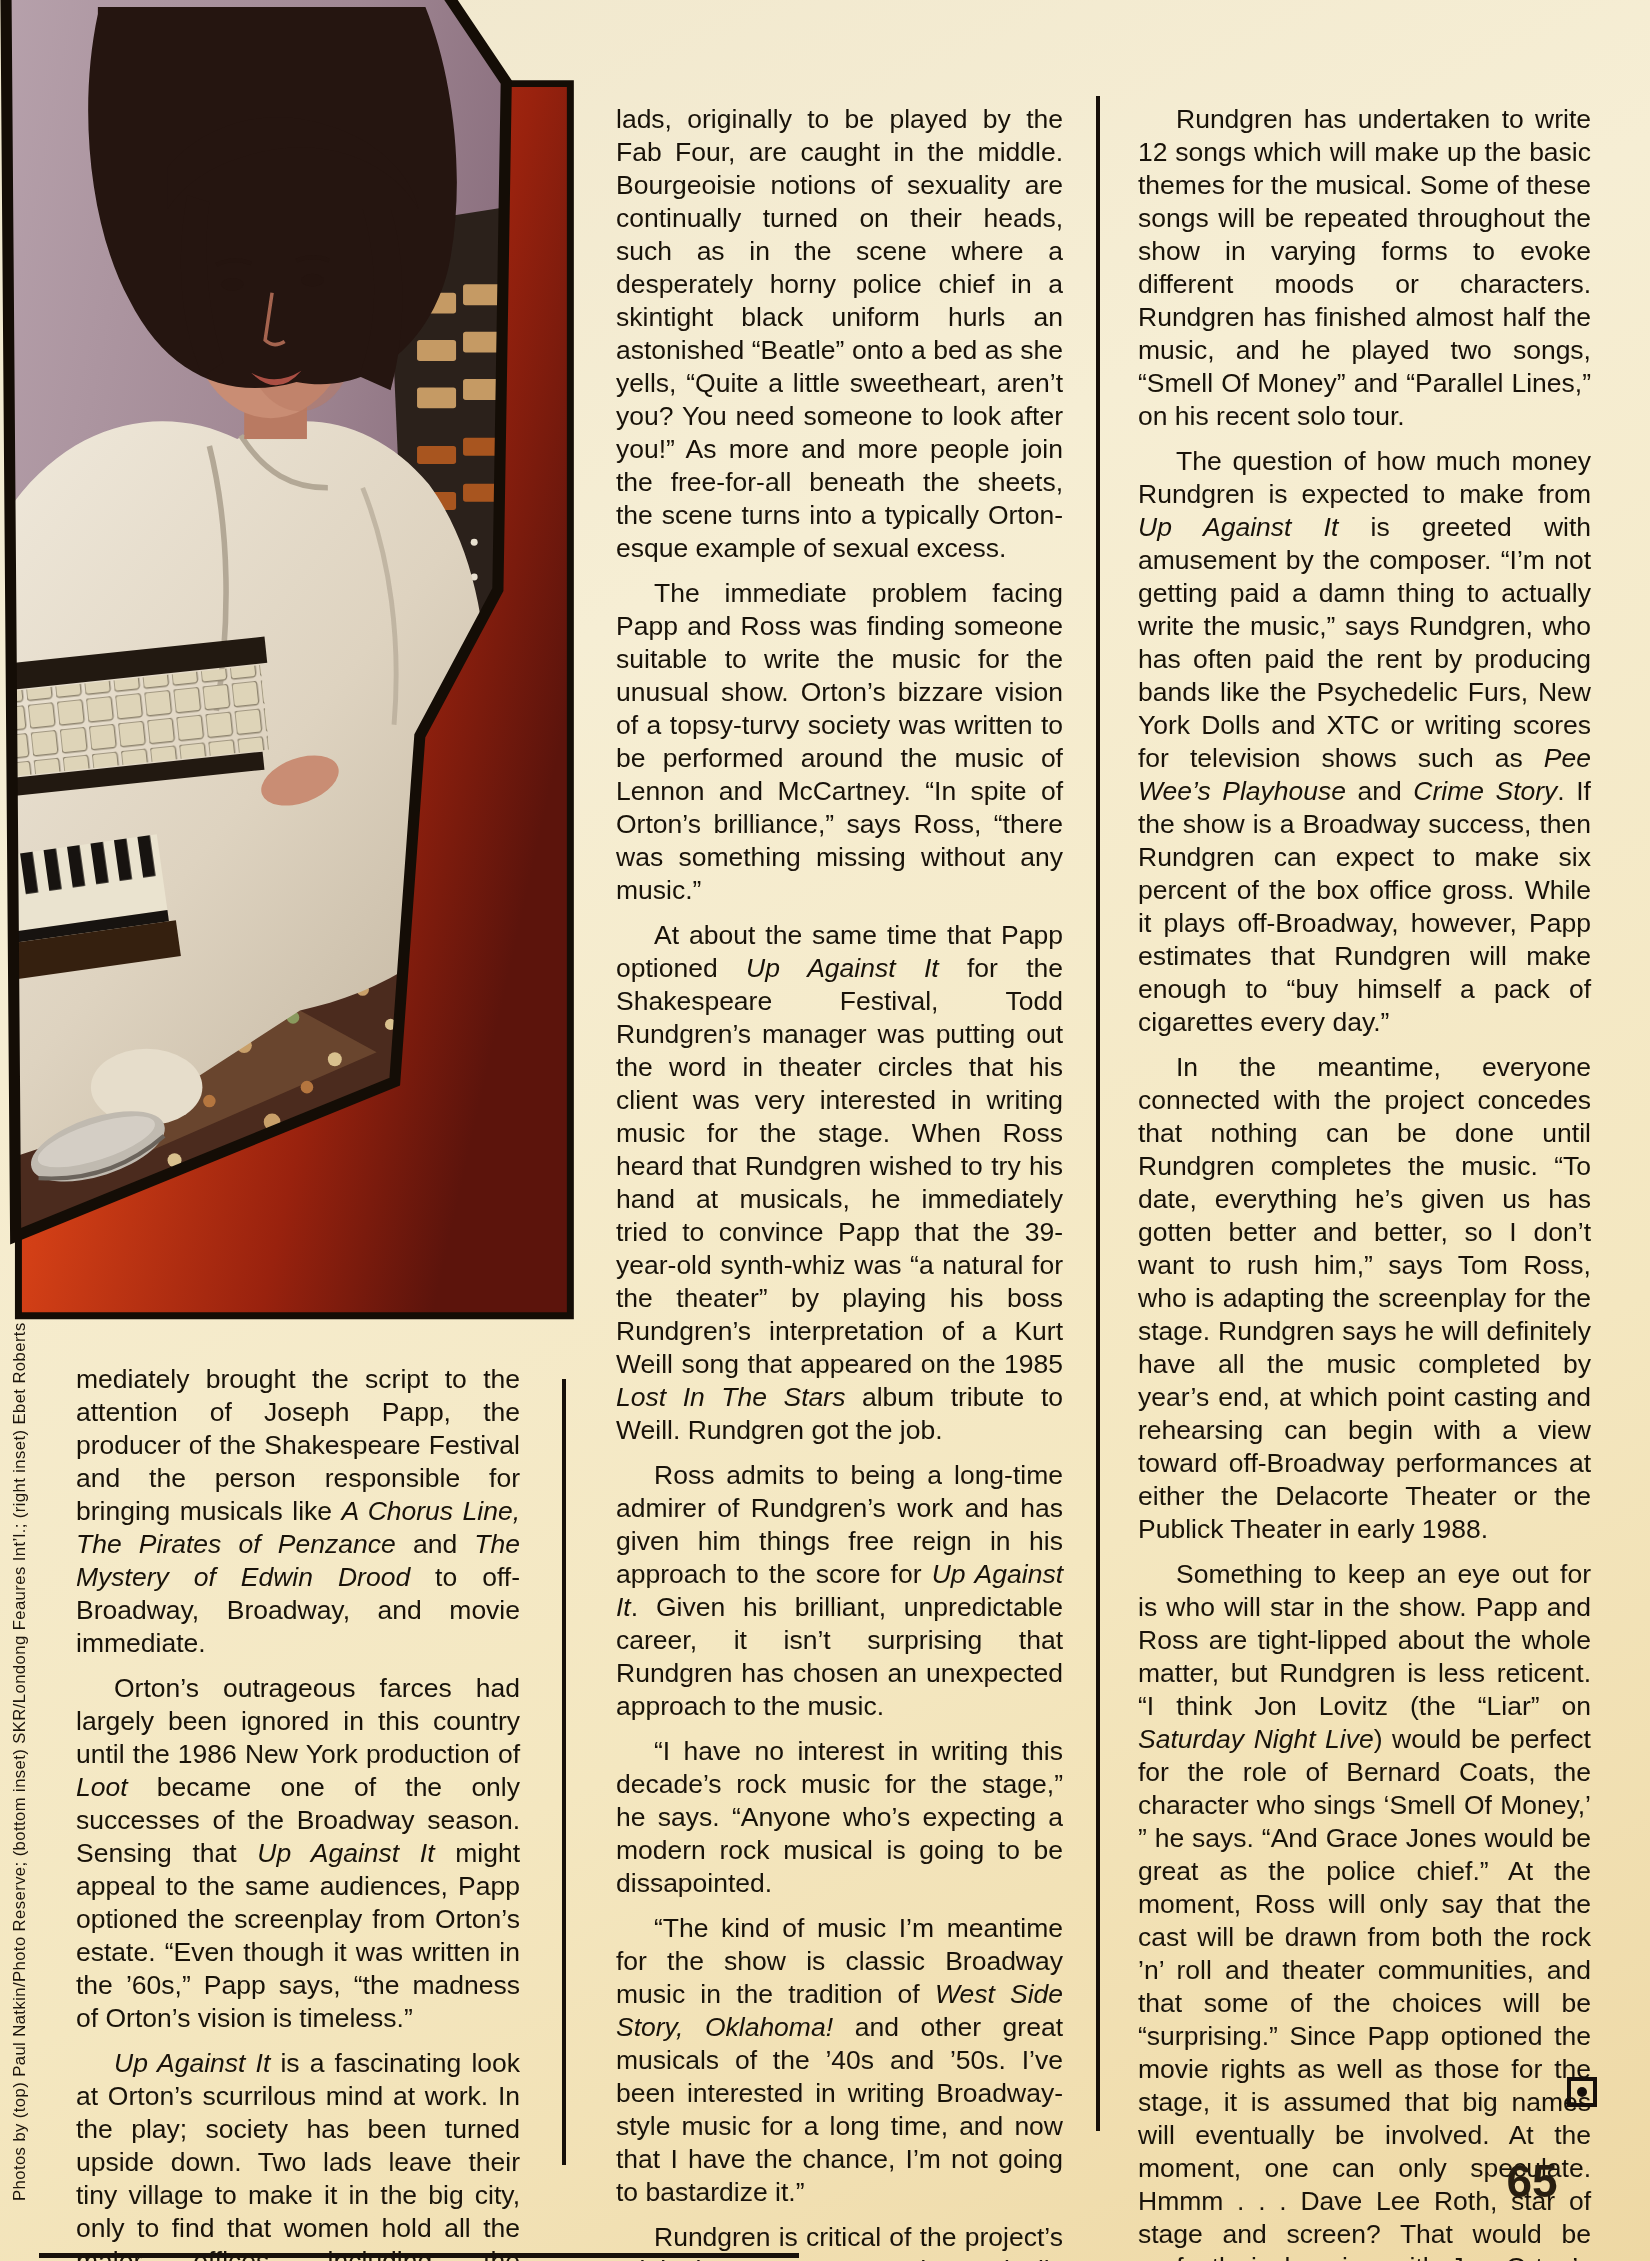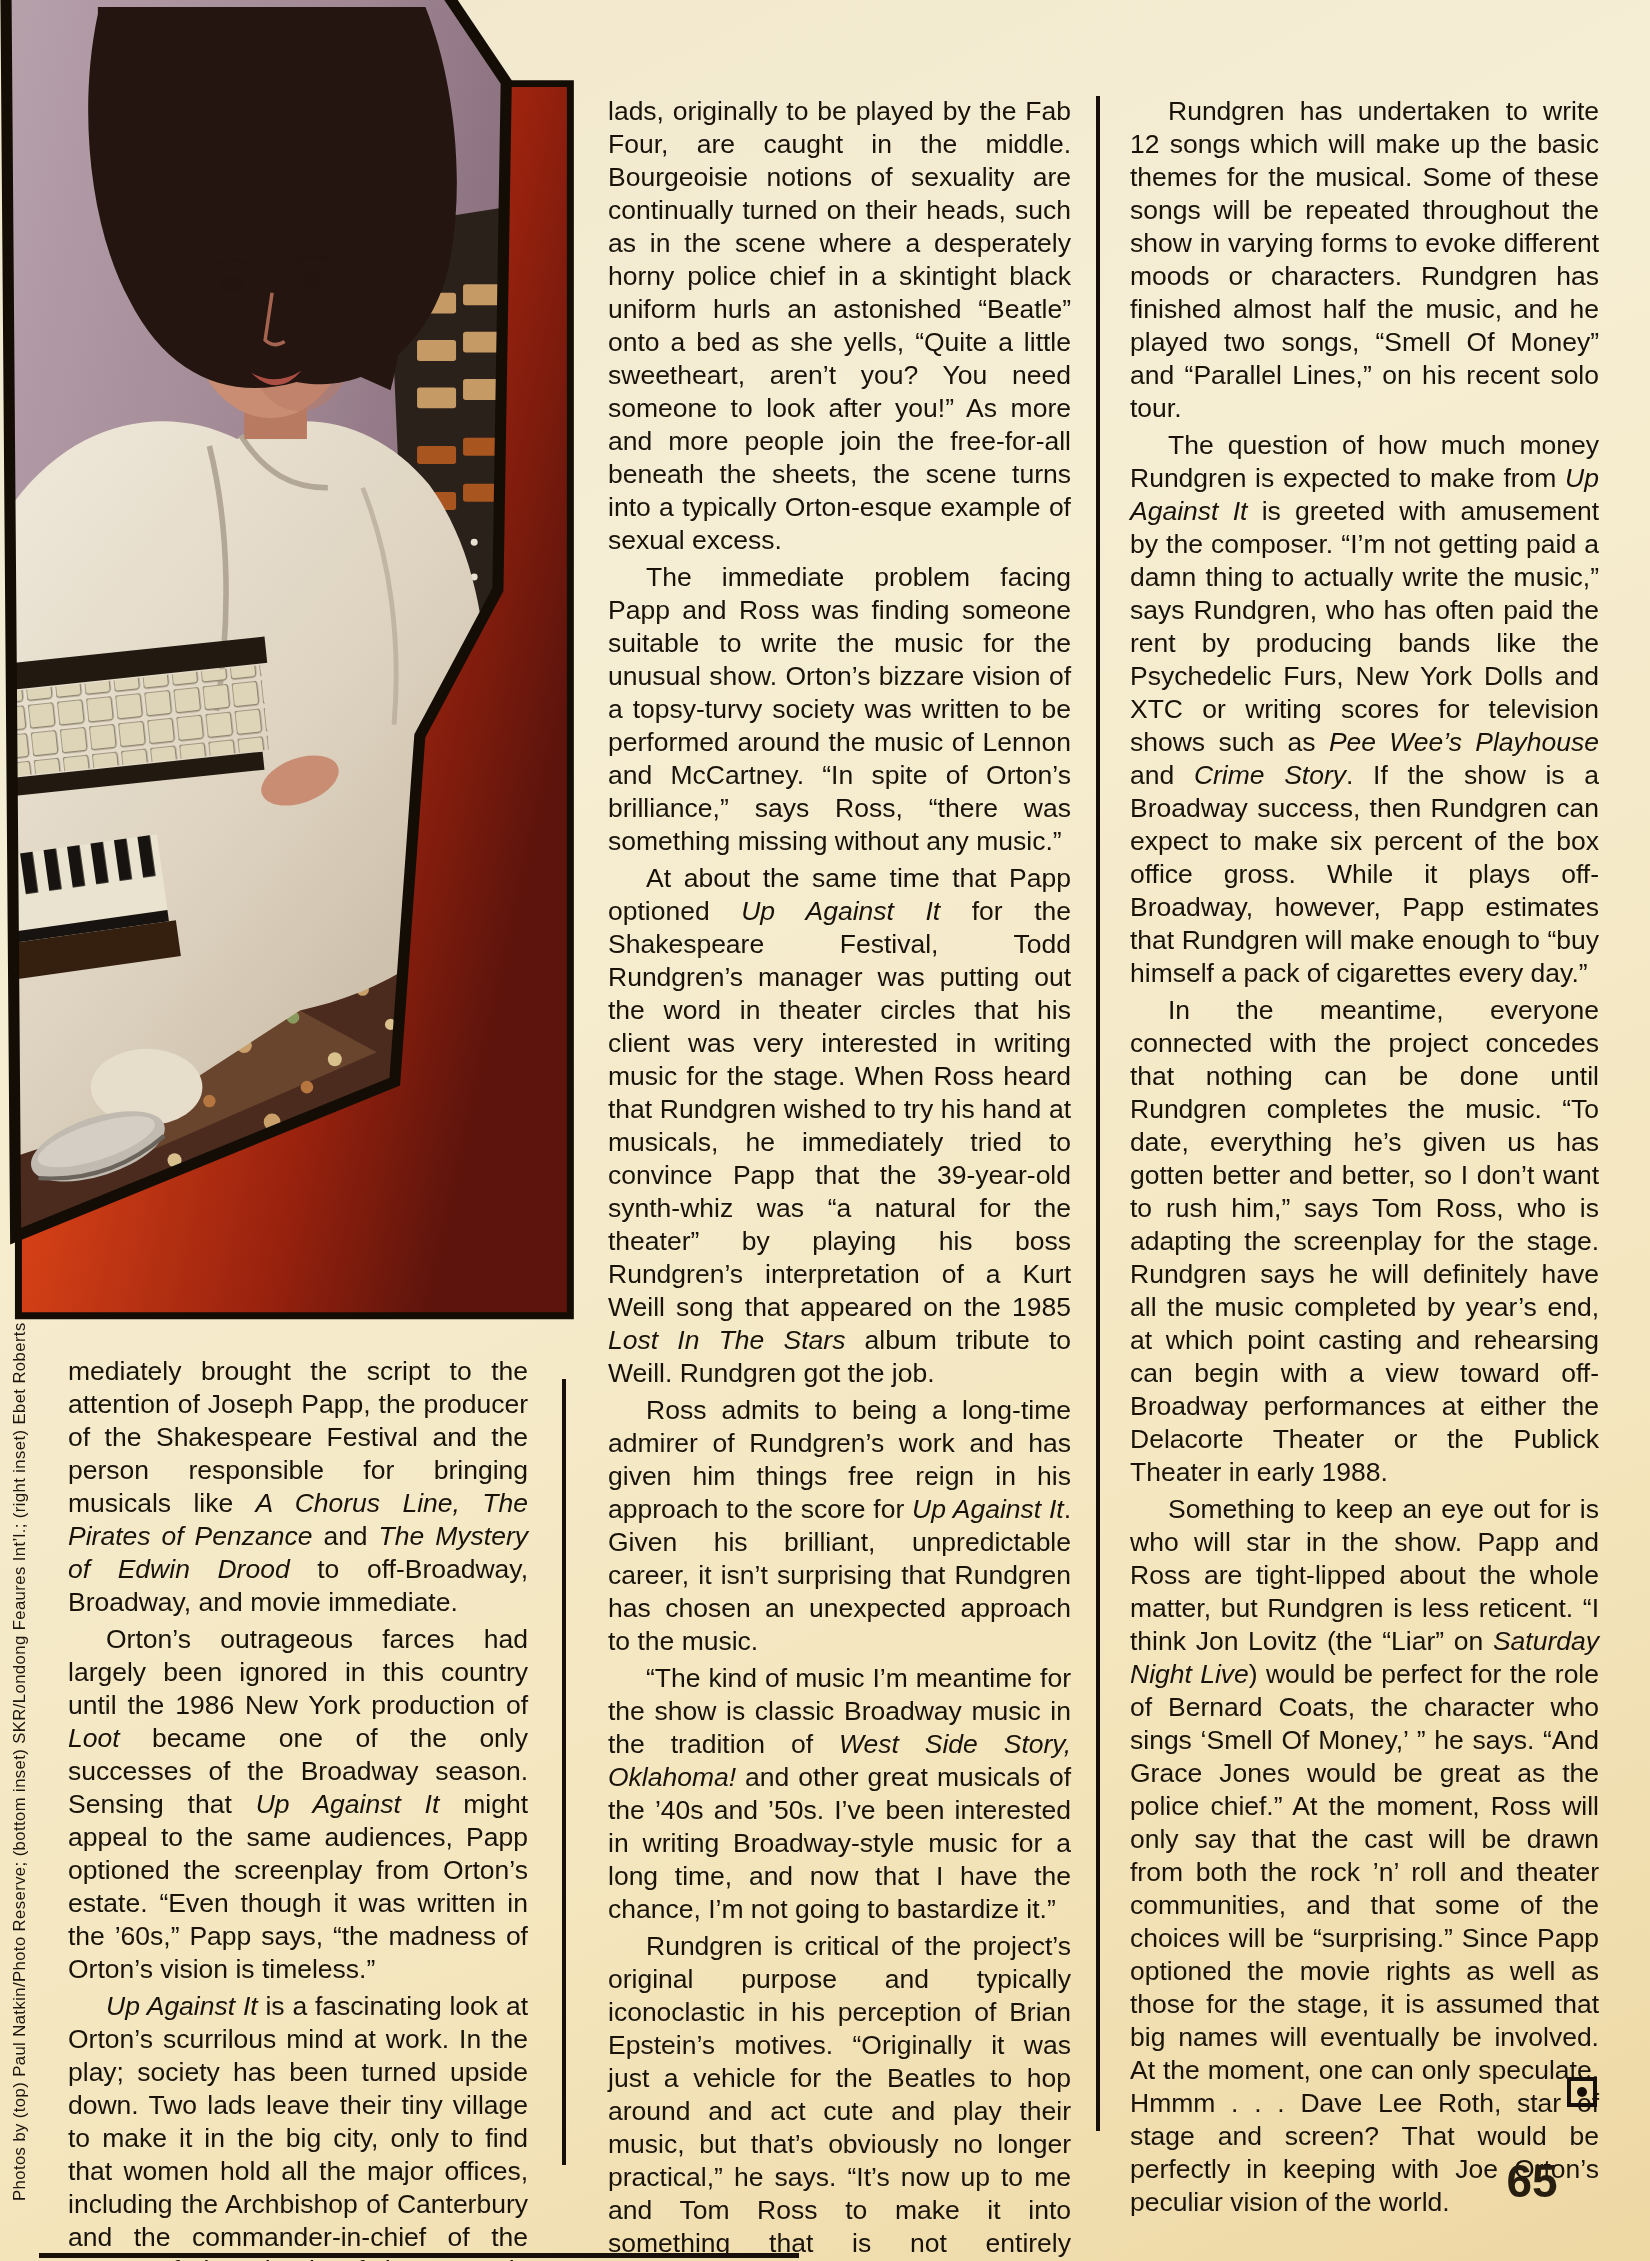--- a/index.html
+++ b/index.html
@@ -3,21 +3,21 @@
 <meta charset="utf-8">
 <style>
   html,body{margin:0;padding:0;background:#3a332a;}
   .page{
     position:relative;width:1651px;height:2261px;overflow:hidden;
     background:linear-gradient(155deg,#f0e7cd 0%,#f6eed4 30%,#f4e7c0 68%,#eed8a4 100%);
     font-family:"Liberation Sans",sans-serif;color:#181209;
   }
   .collage{position:absolute;left:0;top:0;}
   .col{position:absolute;font-size:26.5px;line-height:33px;text-align:justify;color:#181209;}
-  .col p{margin:4px;}
+  .col p{margin:12px;}
   .col p.ind{text-indent:38px;}
   .col p.flow{text-align-last:justify;}
   .col-left{left:64px;top:1351px;width:468px;}
   .col-mid{left:604px;top:91px;width:471px;}
   .col-right{left:1126px;top:91px;width:477px;}
   .divider{position:absolute;width:4.2px;background:#17100a;}
   .divider-1{left:562px;top:1379px;height:786px;}
   .divider-2{left:1096px;top:96px;height:2035px;}
   .credit{
     position:absolute;left:9.8px;top:2201px;width:906px;
@@ -173,20 +173,21 @@
       <p class=""><span>mediately brought the script to the attention of Joseph Papp, the producer of the Shakespeare Festival and the person responsible for bringing musicals like </span><i>A Chorus Line, The Pirates of Penzance</i><span> and </span><i>The Mystery of Edwin Drood</i><span> to off-Broadway, Broadway, and movie immediate.</span></p>
       <p class="ind"><span>Orton’s outrageous farces had largely been ignored in this country until the 1986 New York production of </span><i>Loot</i><span> became one of the only successes of the Broadway season. Sensing that </span><i>Up Against It</i><span> might appeal to the same audiences, Papp optioned the screenplay from Orton’s estate. “Even though it was written in the ’60s,” Papp says, “the madness of Orton’s vision is timeless.”</span></p>
       <p class="ind flow"><i>Up Against It</i><span> is a fascinating look at Orton’s scurrilous mind at work. In the play; society has been turned upside down. Two lads leave their tiny village to make it in the big city, only to find that women hold all the major offices, including the Archbishop of Canterbury and the commander-in-chief of the army. A furious battle of the sexes is underway and the</span></p>
     </div>
   <div class="divider divider-1"></div>
   <div class="col col-mid">
       <p class=""><span>lads, originally to be played by the Fab Four, are caught in the middle. Bourgeoisie notions of sexuality are continually turned on their heads, such as in the scene where a desperately horny police chief in a skintight black uniform hurls an astonished “Beatle” onto a bed as she yells, “Quite a little sweetheart, aren’t you? You need someone to look after you!” As more and more people join the free-for-all beneath the sheets, the scene turns into a typically Orton-esque example of sexual excess.</span></p>
       <p class="ind"><span>The immediate problem facing Papp and Ross was finding someone suitable to write the music for the unusual show. Orton’s bizzare vision of a topsy-turvy society was written to be performed around the music of Lennon and McCartney. “In spite of Orton’s brilliance,” says Ross, “there was something missing without any music.”</span></p>
       <p class="ind"><span>At about the same time that Papp optioned </span><i>Up Against It</i><span> for the Shakespeare Festival, Todd Rundgren’s manager was putting out the word in theater circles that his client was very interested in writing music for the stage. When Ross heard that Rundgren wished to try his hand at musicals, he immediately tried to convince Papp that the 39-year-old synth-whiz was “a natural for the theater” by playing his boss Rundgren’s interpretation of a Kurt Weill song that appeared on the 1985 </span><i>Lost In The Stars</i><span> album tribute to Weill. Rundgren got the job.</span></p>
       <p class="ind"><span>Ross admits to being a long-time admirer of Rundgren’s work and has given him things free reign in his approach to the score for </span><i>Up Against It</i><span>. Given his brilliant, unpredictable career, it isn’t surprising that Rundgren has chosen an unexpected approach to the music.</span></p>
+      <p class="ind"><span>“I have no interest in writing this decade’s rock music for the stage,” he says. “Anyone who’s expecting a modern rock musical is going to be dissapointed.</span></p>
       <p class="ind"><span>“The kind of music I’m meantime for the show is classic Broadway music in the tradition of </span><i>West Side Story, Oklahoma!</i><span> and other great musicals of the ’40s and ’50s. I’ve been interested in writing Broadway-style music for a long time, and now that I have the chance, I’m not going to bastardize it.”</span></p>
       <p class="ind"><span>Rundgren is critical of the project’s original purpose and typically iconoclastic in his perception of Brian Epstein’s motives. “Originally it was just a vehicle for the Beatles to hop around and act cute and play their music, but that’s obviously no longer practical,” he says. “It’s now up to me and Tom Ross to make it into something that is not entirely dependent on the Beatles’ personalities.</span></p>
     </div>
   <div class="divider divider-2"></div>
   <div class="col col-right">
       <p class="ind"><span>Rundgren has undertaken to write 12 songs which will make up the basic themes for the musical. Some of these songs will be repeated throughout the show in varying forms to evoke different moods or characters. Rundgren has finished almost half the music, and he played two songs, “Smell Of Money” and “Parallel Lines,” on his recent solo tour.</span></p>
       <p class="ind"><span>The question of how much money Rundgren is expected to make from </span><i>Up Against It</i><span> is greeted with amusement by the composer. “I’m not getting paid a damn thing to actually write the music,” says Rundgren, who has often paid the rent by producing bands like the Psychedelic Furs, New York Dolls and XTC or writing scores for television shows such as </span><i>Pee Wee’s Playhouse</i><span> and </span><i>Crime Story</i><span>. If the show is a Broadway success, then Rundgren can expect to make six percent of the box office gross. While it plays off-Broadway, however, Papp estimates that Rundgren will make enough to “buy himself a pack of cigarettes every day.”</span></p>
       <p class="ind"><span>In the meantime, everyone connected with the project concedes that nothing can be done until Rundgren completes the music. “To date, everything he’s given us has gotten better and better, so I don’t want to rush him,” says Tom Ross, who is adapting the screenplay for the stage. Rundgren says he will definitely have all the music completed by year’s end, at which point casting and rehearsing can begin with a view toward off-Broadway performances at either the Delacorte Theater or the Publick Theater in early 1988.</span></p>
       <p class="ind"><span>Something to keep an eye out for is who will star in the show. Papp and Ross are tight-lipped about the whole matter, but Rundgren is less reticent. “I think Jon Lovitz (the “Liar” on </span><i>Saturday Night Live</i><span>) would be perfect for the role of Bernard Coats, the character who sings ‘Smell Of Money,’ ” he says. “And Grace Jones would be great as the police chief.” At the moment, Ross will only say that the cast will be drawn from both the rock ’n’ roll and theater communities, and that some of the choices will be “surprising.” Since Papp optioned the movie rights as well as those for the stage, it is assumed that big names will eventually be involved. At the moment, one can only speculate. Hmmm . . . Dave Lee Roth, star of stage and screen? That would be perfectly in keeping with Joe Orton’s peculiar vision of the world.</span></p>
     </div>

